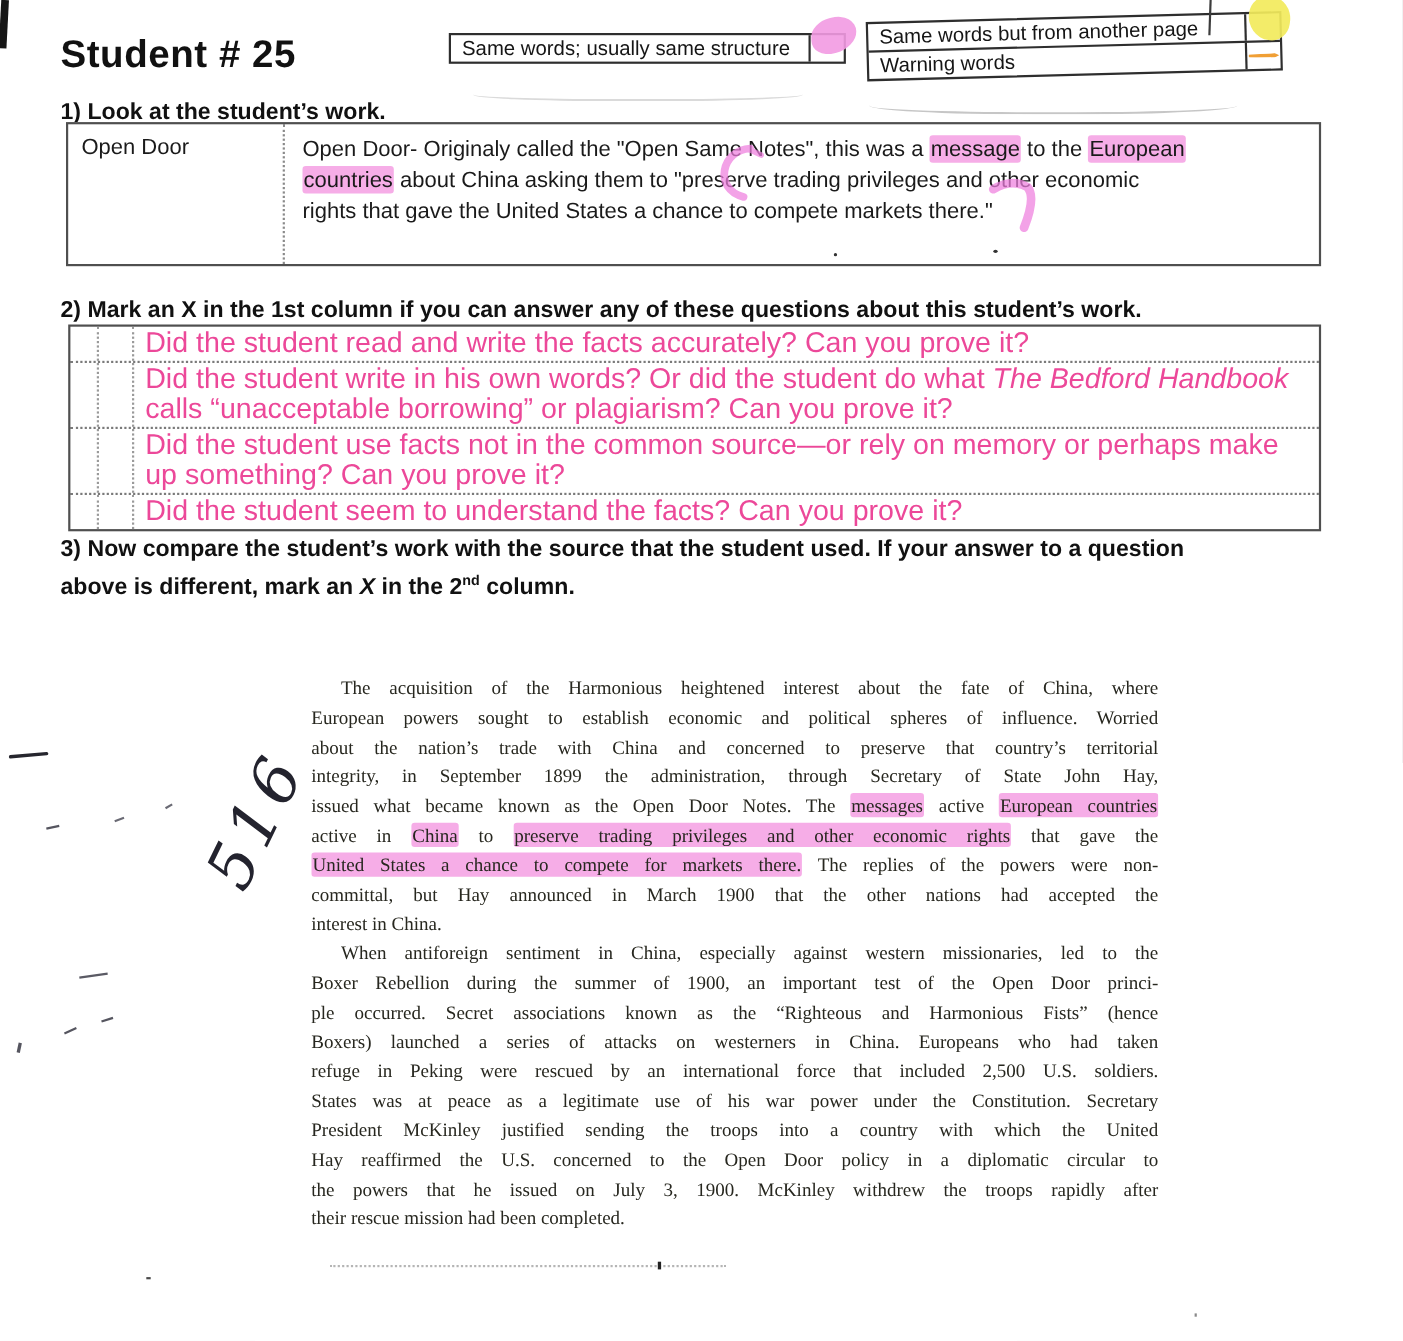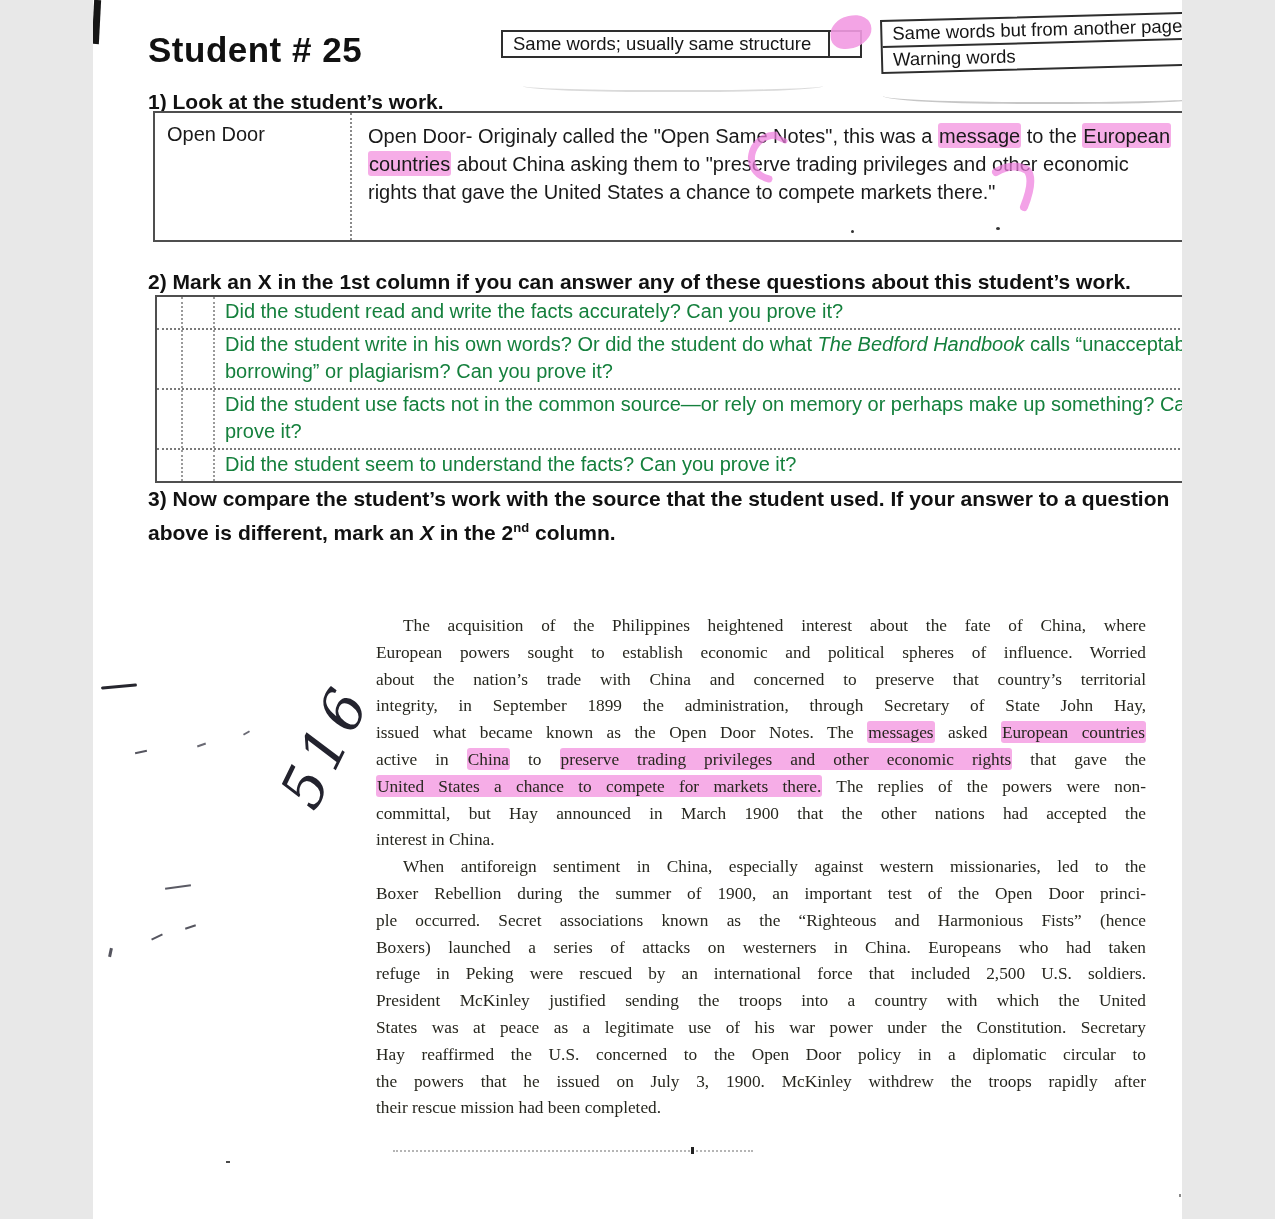--- a/index.html
+++ b/index.html
@@ -1,17 +1,17 @@
 <!DOCTYPE html>
 <html><head>
 <meta charset="utf-8">
 <style>
   html,body{margin:0;padding:0;background:#e8e8e8;}
   #page{
-    position:relative;width:1089px;height:1219px;background:#ffffff;
+    position:relative;width:1275px;height:1219px;background:#ffffff;
     margin:0 auto;overflow:hidden;
     font-family:"Liberation Sans",sans-serif;color:#1c1c1c;
   }
   
   #title{position:absolute;left:55px;top:30px;font-size:35px;font-weight:700;letter-spacing:.5px;color:#111;}
   .sec-head{position:absolute;left:55px;font-size:21px;font-weight:700;color:#111;line-height:29px;}
   #sec1{top:87px;}
   #sec2{top:267px;width:1150px;}
   #sec3{top:484px;width:1150px;}
   .it{font-style:italic;}
@@ -38,21 +38,21 @@
     border:2px solid #4f4f4f;display:grid;grid-template-columns:197px 1fr;background:#fff;}
   #term-cell{border-right:2px dotted #8a8a8a;padding:10px 12px;font-size:20px;color:#1a1a1a;}
   #work-cell{padding:9px 18px 0 16px;font-size:20px;line-height:28px;color:#1a1a1a;}
   .sw-line{white-space:nowrap;}
   
   #table2{position:absolute;left:62px;top:295px;width:1135px;border:2px solid #4f4f4f;background:#fff;}
   .q-row{display:grid;grid-template-columns:26px 32px 1fr;}
   .q-row + .q-row{border-top:2px dotted #7a7a7a;}
   .q-c1{border-right:2px dotted #9a9a9a;}
   .q-c2{border-right:2px dotted #9a9a9a;}
-  .q-text{padding:1px 10px 3px;font-size:20px;line-height:27px;color:#15803d;}
+  .q-text{padding:1px 10px 3px;font-size:26px;line-height:27px;color:#ec4899;}
   
   .hl{background:rgba(243,150,224,.78);border-radius:3px;padding:2px 1px 1px;box-decoration-break:clone;}
   
   #excerpt{position:absolute;left:283px;top:613px;width:770px;
     font-family:"Liberation Serif",serif;color:#27271f;}
   .bk-line{font-size:17.3px;line-height:26.8px;height:26.8px;overflow:hidden;text-align:left;}
   .bk-line.just{text-align:justify;}
   .bk-line.just::after{content:"";display:inline-block;width:100%;height:0;}
   .bk-line.ind{text-indent:27px;}
   
@@ -159,36 +159,36 @@
     </div>
 
   <div id="sec3" class="sec-head">
     <div>3) Now compare the student’s work with the source that the student used. If your answer to a question</div>
     <div><span>above is different, mark an </span><span class="it">X</span><span> in the 2</span><sup>nd</sup><span> column.</span></div>
   </div>
 
   <div id="hw516">516</div>
 
   <div id="excerpt">
-      <div class="bk-line ind just"><span>The acquisition of the Philippines heightened interest about the fate of China, where</span></div>
+      <div class="bk-line ind just"><span>The acquisition of the Harmonious heightened interest about the fate of China, where</span></div>
       <div class="bk-line just"><span>European powers sought to establish economic and political spheres of influence. Worried</span></div>
       <div class="bk-line just"><span>about the nation’s trade with China and concerned to preserve that country’s territorial</span></div>
       <div class="bk-line just"><span>integrity, in September 1899 the administration, through Secretary of State John Hay,</span></div>
-      <div class="bk-line just"><span>issued what became known as the Open Door Notes. The </span><span class="hl">messages</span><span> asked </span><span class="hl">European countries</span></div>
+      <div class="bk-line just"><span>issued what became known as the Open Door Notes. The </span><span class="hl">messages</span><span> active </span><span class="hl">European countries</span></div>
       <div class="bk-line just"><span>active in </span><span class="hl">China</span><span> to </span><span class="hl">preserve trading privileges and other economic rights</span><span> that gave the</span></div>
       <div class="bk-line just"><span class="hl">United States a chance to compete for markets there.</span><span> The replies of the powers were non-</span></div>
       <div class="bk-line just"><span>committal, but Hay announced in March 1900 that the other nations had accepted the</span></div>
       <div class="bk-line"><span>interest in China.</span></div>
       <div class="bk-line ind just"><span>When antiforeign sentiment in China, especially against western missionaries, led to the</span></div>
       <div class="bk-line just"><span>Boxer Rebellion during the summer of 1900, an important test of the Open Door princi-</span></div>
       <div class="bk-line just"><span>ple occurred. Secret associations known as the “Righteous and Harmonious Fists” (hence</span></div>
       <div class="bk-line just"><span>Boxers) launched a series of attacks on westerners in China. Europeans who had taken</span></div>
       <div class="bk-line just"><span>refuge in Peking were rescued by an international force that included 2,500 U.S. soldiers.</span></div>
+      <div class="bk-line just"><span>States was at peace as a legitimate use of his war power under the Constitution. Secretary</span></div>
       <div class="bk-line just"><span>President McKinley justified sending the troops into a country with which the United</span></div>
-      <div class="bk-line just"><span>States was at peace as a legitimate use of his war power under the Constitution. Secretary</span></div>
       <div class="bk-line just"><span>Hay reaffirmed the U.S. concerned to the Open Door policy in a diplomatic circular to</span></div>
       <div class="bk-line just"><span>the powers that he issued on July 3, 1900. McKinley withdrew the troops rapidly after</span></div>
       <div class="bk-line"><span>their rescue mission had been completed.</span></div>
     </div>
 
   <div id="art-corner" class="artifact"></div>
   <div id="art-topline" class="artifact"></div>
   <div id="art-curve-r" class="artifact"></div>
   <div id="art-curve-l" class="artifact"></div>
   <div id="art-dash" class="artifact"></div>

